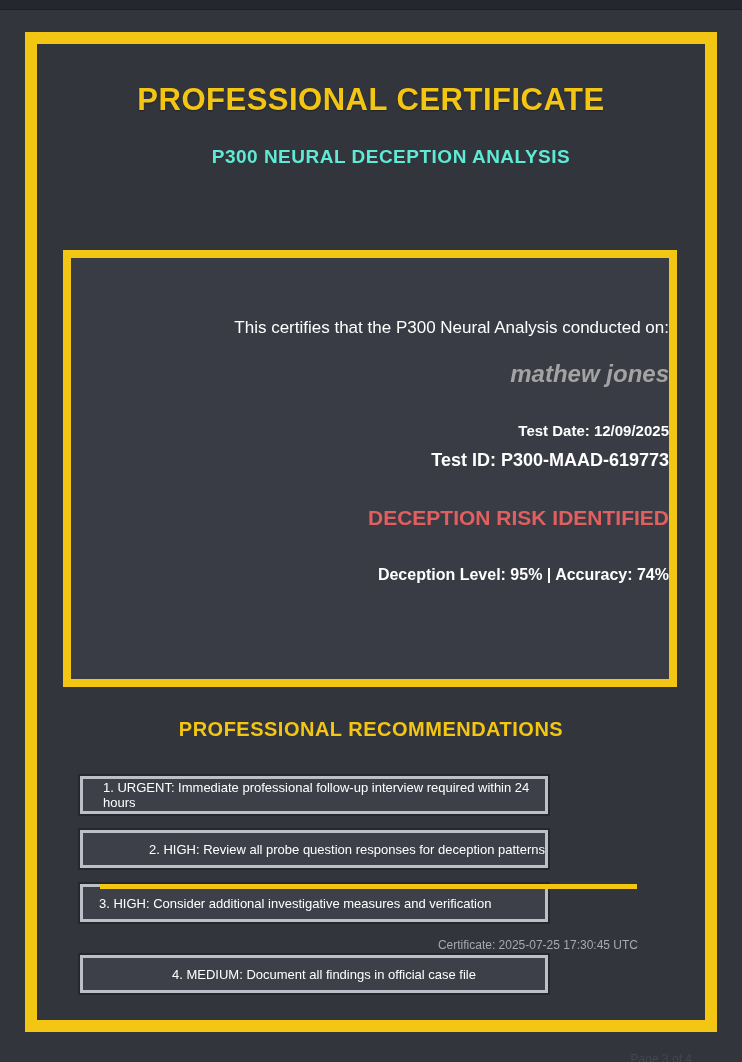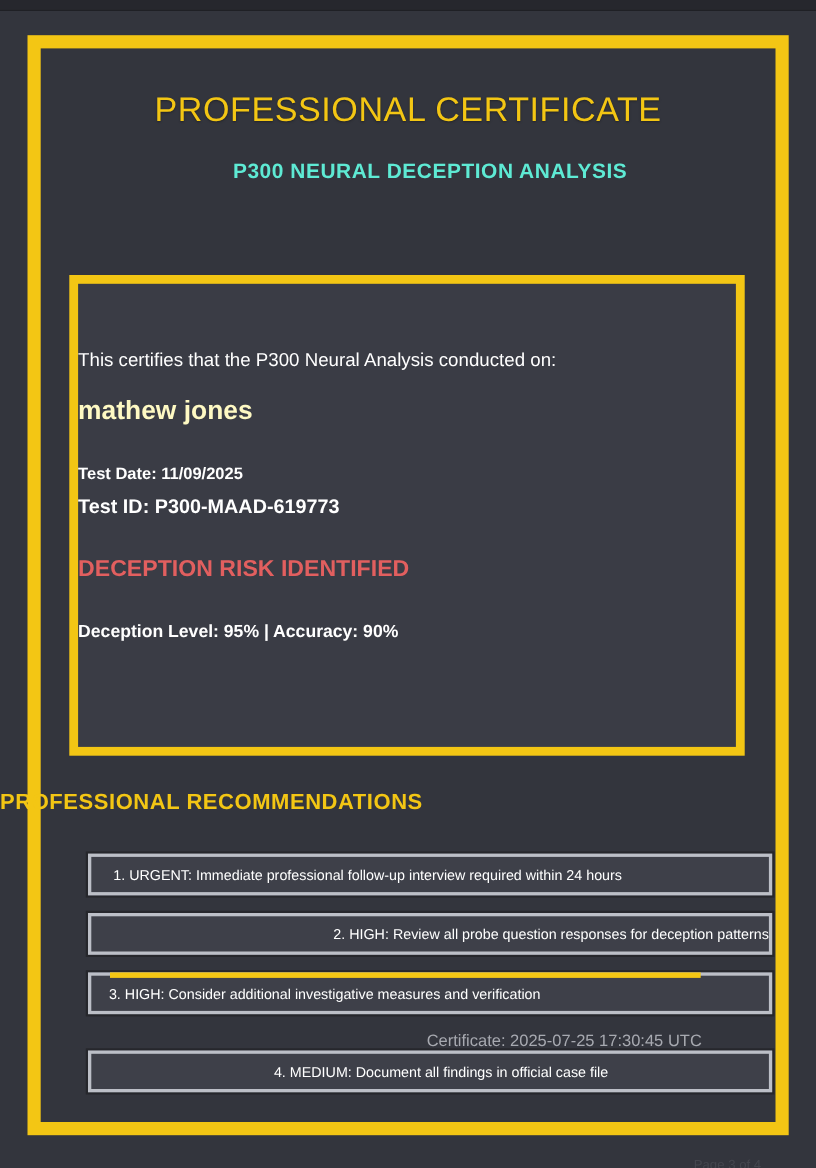--- a/index.html
+++ b/index.html
@@ -29,21 +29,21 @@
     border: 12px solid #f3c614;
     box-sizing: border-box;
   }
   .doc-title {
     position: absolute;
     left: 0; top: 82px;
     width: 100%;
     text-align: center;
     color: #f3c614;
     font-size: 31px;
-    font-weight: normal;
+    font-weight: bold;
     letter-spacing: 0.5px;
     text-shadow: 0 1px 2px rgba(0,0,0,0.35);
   }
   .doc-subtitle {
     position: absolute;
     left: 0; top: 146px;
     width: 100%;
     text-align: center;
     color: #5eead4;
     font-size: 19px;
@@ -56,44 +56,44 @@
     left: 63px; top: 250px;
     width: 614px; height: 437px;
     border: 8px solid #f3c614;
     box-sizing: border-box;
     background: #3a3c45;
   }
   .cert-line {
     position: absolute;
     left: 0;
     width: 100%;
-    text-align: left;
+    text-align: right;
     color: #ffffff;
   }
   .cert-intro   { top: 60px;  font-size: 17px; }
-  .cert-name    { top: 102px; font-size: 24px; font-weight: bold; color: #fef9c3; }
+  .cert-name    { top: 102px; font-size: 24px; font-weight: bold; color: #a3a3a3; font-style: italic; }
   .cert-date    { top: 164px; font-size: 15px; font-weight: bold; }
   .cert-id      { top: 192px; font-size: 18px; font-weight: bold; }
   .cert-risk    { top: 248px; font-size: 21px; font-weight: bold; color: #e25f5f; }
   .cert-metrics { top: 308px; font-size: 16px; font-weight: bold; }
   .cert-method  { top: 380px; font-size: 13px; font-weight: bold; }
   .rec-heading {
     position: absolute;
     left: 0; top: 718px;
     width: 100%;
-    text-align: left;
+    text-align: center;
     color: #f3c614;
     font-size: 20px;
     font-weight: bold;
     letter-spacing: 0.5px;
   }
   .rec-box {
     position: absolute;
     left: 80px;
-    width: 622px; height: 38px;
+    width: 468px; height: 38px;
     box-sizing: border-box;
     border: 3px solid #bcbfc7;
     box-shadow: 0 0 0 2px #26272c;
     background: #3e4049;
     display: flex;
     align-items: center;
     padding-left: 20px;
     color: #ffffff;
     font-size: 13px;
   }
@@ -104,21 +104,21 @@
   .rec-yellow-stripe {
     position: absolute;
     left: 17px; top: -3px;
     width: 537px; height: 5px;
     background: #f3c614;
   }
   .cert-stamp {
     position: absolute;
     right: 104px; top: 938px;
     color: #a7a9b0;
-    font-size: 15px;
+    font-size: 12px;
     padding-left: 21px;
   }
   .page-number {
     position: absolute;
     right: 50px; top: 1016px;
     color: #44464e;
     font-size: 12px;
     margin-top: 36px;
   }
 </style>
@@ -131,24 +131,24 @@
 
   <div class="outer-frame"></div>
 
   <div class="doc-title">PROFESSIONAL CERTIFICATE</div>
 
   <div class="doc-subtitle">P300 NEURAL DECEPTION ANALYSIS</div>
 
   <div class="cert-box">
     <div class="cert-line cert-intro">This certifies that the P300 Neural Analysis conducted on:</div>
     <div class="cert-line cert-name">mathew jones</div>
-    <div class="cert-line cert-date">Test Date: 11/09/2025</div>
+    <div class="cert-line cert-date">Test Date: 12/09/2025</div>
     <div class="cert-line cert-id">Test ID: P300-MAAD-619773</div>
     <div class="cert-line cert-risk">DECEPTION RISK IDENTIFIED</div>
-    <div class="cert-line cert-metrics">Deception Level: 95% | Accuracy: 90%</div>
+    <div class="cert-line cert-metrics">Deception Level: 95% | Accuracy: 74%</div>
   </div>
 
   <div class="rec-heading">PROFESSIONAL RECOMMENDATIONS</div>
 
   <div class="rec-box rec-box-1">
     <span>1. URGENT: Immediate professional follow-up interview required within 24 hours</span>
   </div>
 
   <div class="rec-box rec-box-2">
     <span>2. HIGH: Review all probe question responses for deception patterns</span>

